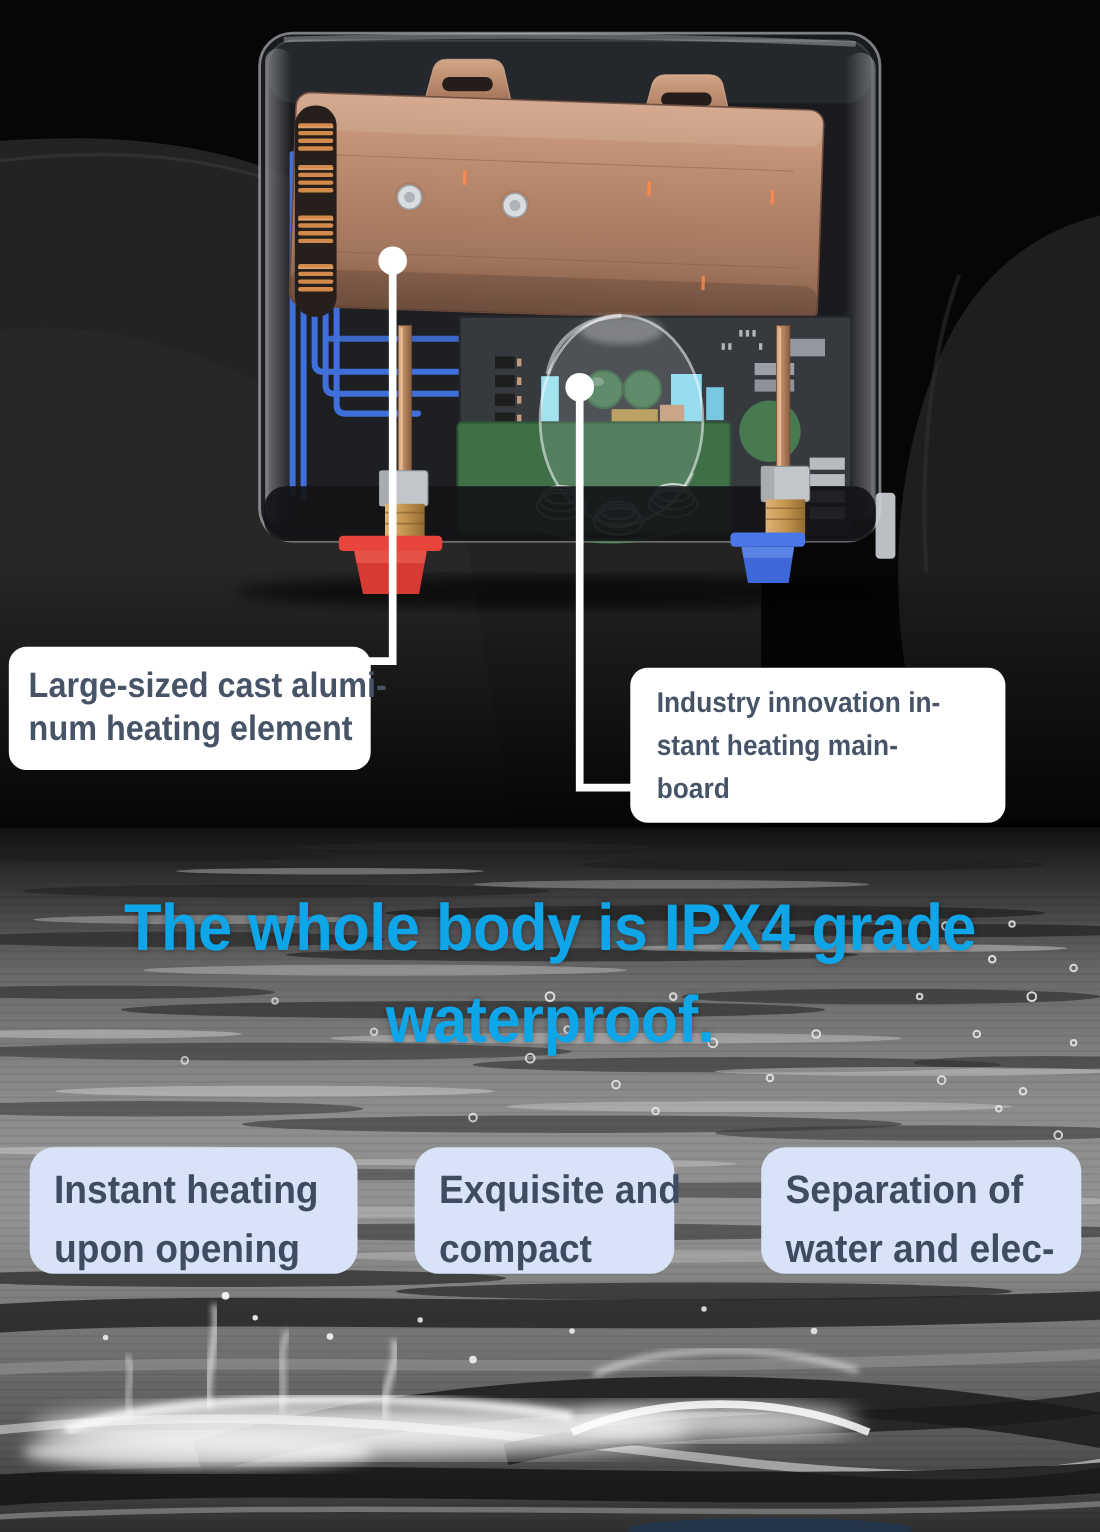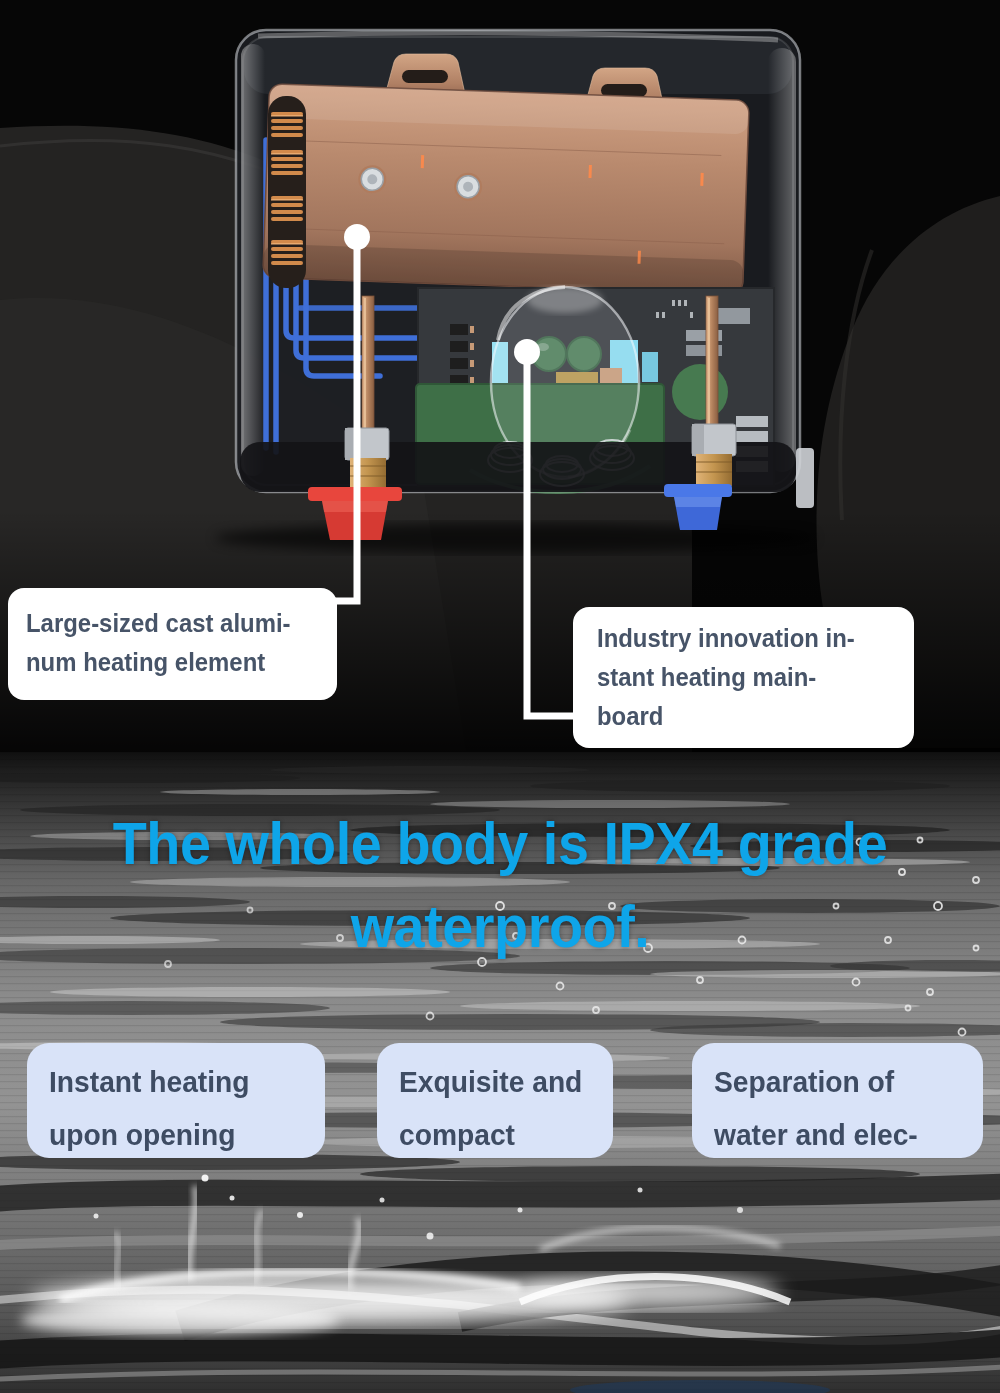--- a/index.html
+++ b/index.html
@@ -4,31 +4,31 @@
 <style>
   html,body{margin:0;padding:0;background:#000;}
   .stage{position:relative;width:1000px;height:1393px;overflow:hidden;background:#050505;
          font-family:"Liberation Sans", sans-serif;}
   svg.scene{position:absolute;left:0;top:0;width:1000px;height:1393px;display:block;}
 
   .callout{position:absolute;background:#ffffff;border-radius:16px;color:#475468;
            font-weight:700;box-sizing:border-box;}
   .callout .line{white-space:nowrap;transform:scaleX(.92);transform-origin:left center;}
   #callout-left{left:8px;top:588px;width:329px;height:112px;padding:16px 18px;
-                font-size:26px;line-height:39px;}
+                font-size:32px;line-height:39px;}
   #callout-right{left:573px;top:607px;width:341px;height:141px;padding:12px 24px;
                  font-size:26px;line-height:39px;}
 
   .headline{position:absolute;top:802px;left:0;width:1000px;text-align:center;color:#0ea5e9;
             font-weight:700;font-size:60px;line-height:83px;letter-spacing:-.5px;
             text-shadow:0 0 6px rgba(0,0,0,.35);}
   .headline .line{transform:scaleX(.93);transform-origin:center;}
 
   .feature{position:absolute;top:1043px;height:115px;background:#d9e3f8;border-radius:22px;
-           color:#3e4c63;font-weight:700;font-size:30px;line-height:53px;
+           color:#3e4c63;font-weight:700;font-size:36px;line-height:53px;
            padding:12px 0 0 22px;box-sizing:border-box;}
   .feature .line{white-space:nowrap;transform:scaleX(.94);transform-origin:left center;}
   #feature-1{left:27px;width:298px;}
   #feature-2{left:377px;width:236px;}
   #feature-3{left:692px;width:291px;}
 </style>
 </head>
 <body>
 
 <div class="stage">

